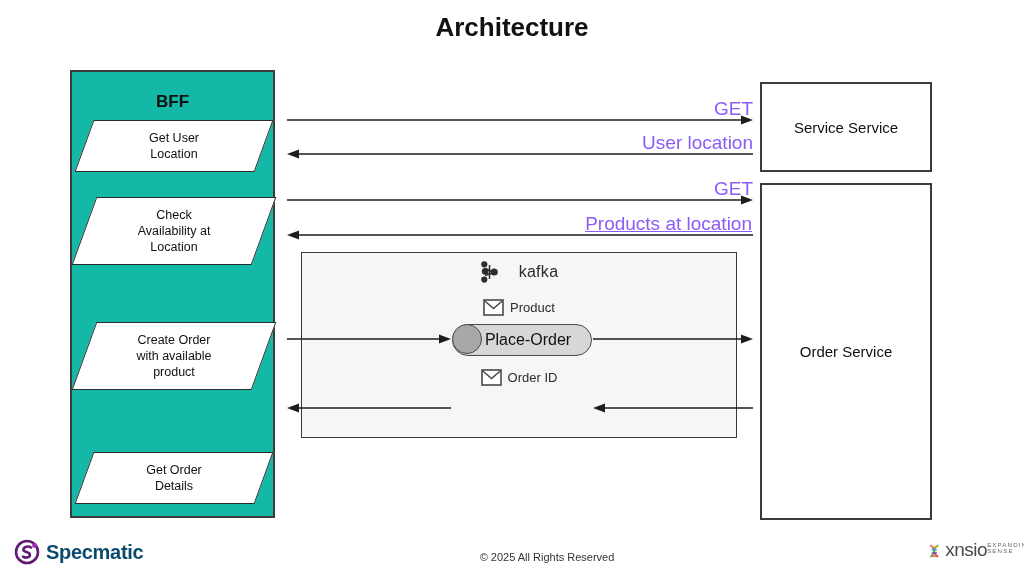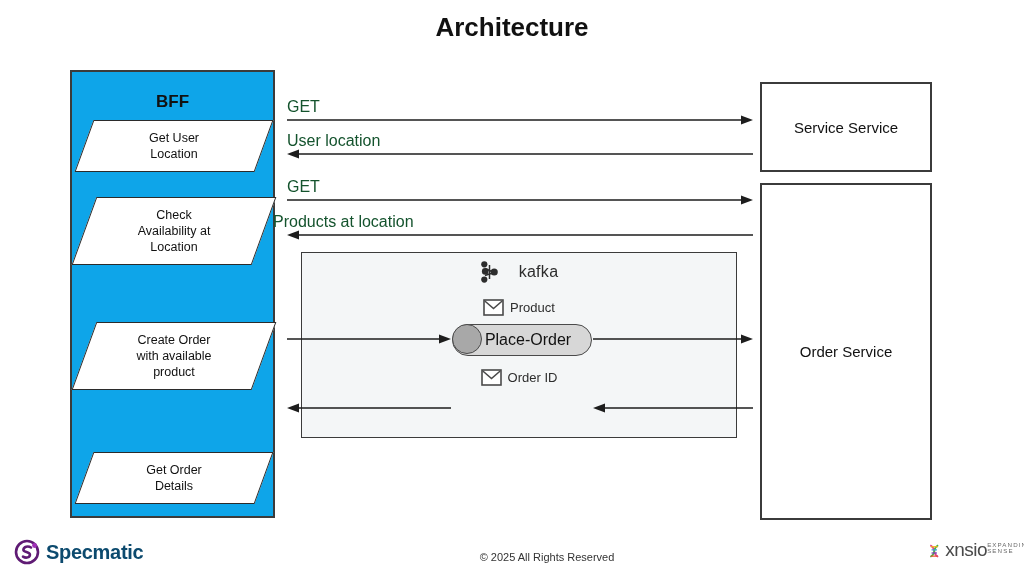--- a/index.html
+++ b/index.html
@@ -32,21 +32,21 @@
     letter-spacing: 0px;
   }
 
   
   .bff-panel {
     position: absolute;
     left: 70px;
     top: 70px;
     width: 205px;
     height: 448px;
-    background: #0ea5e9;
+    background: #14b8a6;
     border: 2px solid #3b3b3b;
     box-sizing: border-box;
   }
   .bff-title {
     position: absolute;
     left: 0;
     top: 20px;
     width: 100%;
     text-align: center;
     font-size: 17px;
@@ -171,23 +171,23 @@
     color: #111111;
     padding-left: 12px;
     box-sizing: border-box;
   }
   .queue-place   { top: 71px;  }
   .queue-process { top: 140px; }
 
   
   .arrow-label {
     position: absolute;
-    text-align: left;
-    font-size: 16px;
-    color: #14532d;
+    text-align: right;
+    font-size: 19px;
+    color: #8b5cf6;
   }
   .arrow-svg {
     position: absolute;
     overflow: visible;
   }
 
   
   .footer-copy {
     position: absolute;
     left: 0;
@@ -278,21 +278,21 @@
     <line x1="8" y1="6" x2="466" y2="6" stroke="#1d1d1d" stroke-width="1.6"></line>
     <polygon points="0,6 12,1.5 12,10.5" fill="#1d1d1d"></polygon>
   </svg>
 
   <div class="arrow-label" style="left:287px; top:178px; width:466px;">GET</div>
   <svg class="arrow-svg" style="left:287px; top:194px;" width="466" height="12">
     <line x1="0" y1="6" x2="458" y2="6" stroke="#1d1d1d" stroke-width="1.6"></line>
     <polygon points="466,6 454,1.5 454,10.5" fill="#1d1d1d"></polygon>
   </svg>
 
-  <div class="arrow-label" style="left:273px; top:213px; width:466px;">Products at location</div>
+  <div class="arrow-label" style="left:286px; top:213px; width:466px;text-decoration:underline;">Products at location</div>
   <svg class="arrow-svg" style="left:287px; top:229px;" width="466" height="12">
     <line x1="8" y1="6" x2="466" y2="6" stroke="#1d1d1d" stroke-width="1.6"></line>
     <polygon points="0,6 12,1.5" fill="#1d1d1d"></polygon>
     <polygon points="0,6 12,1.5 12,10.5" fill="#1d1d1d"></polygon>
   </svg>
 
   <div class="kafka-box">
 
     <div class="kafka-head">
       <svg width="19" height="22" viewBox="0 0 19 22">

